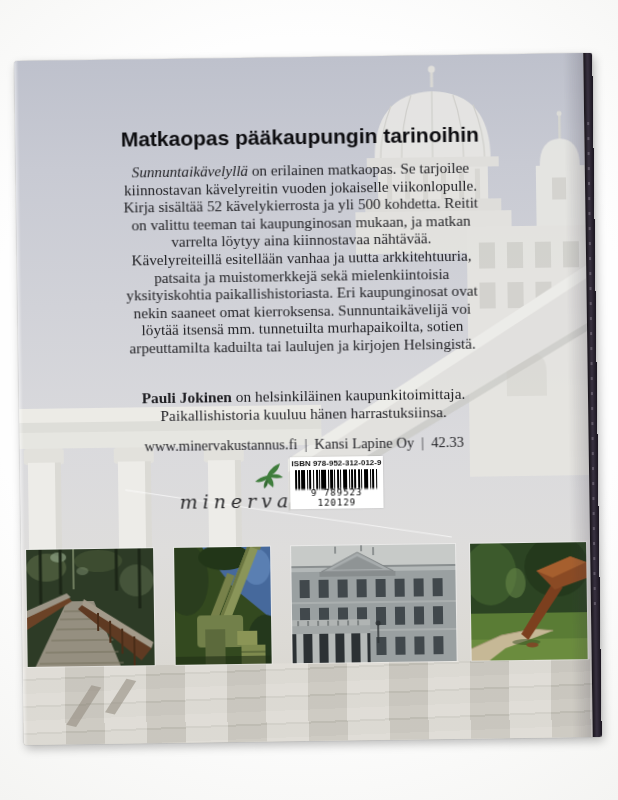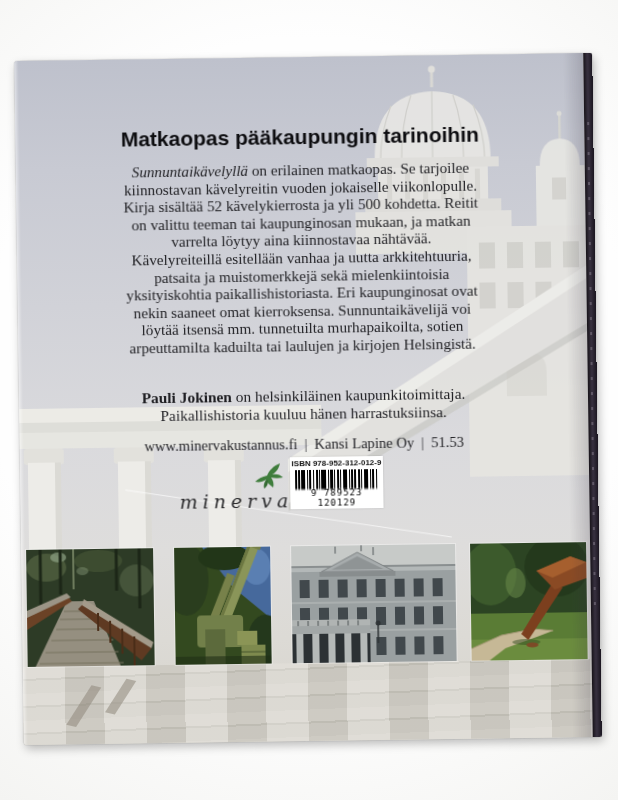--- a/index.html
+++ b/index.html
@@ -166,21 +166,21 @@
             <div class="line">arpeuttamilta kaduilta tai laulujen ja kirjojen Helsingistä.</div>
           </div>
       </div>
 
       <div class="author">
         <div class="line"><strong>Pauli Jokinen</strong><span> on helsinkiläinen kaupunkitoimittaja.</span></div>
         <div class="line">Paikallishistoria kuuluu hänen harrastuksiinsa.</div>
       </div>
 
       <div class="meta-line">
-        <span>www.minervakustannus.fi</span><span class="sep">|</span><span>Kansi Lapine Oy</span><span class="sep">|</span><span>51.53</span>
+        <span>www.minervakustannus.fi</span><span class="sep">|</span><span>Kansi Lapine Oy</span><span class="sep">|</span><span>42.33</span>
       </div>
 
       <div class="logo">
         <svg class="bird" viewBox="0 0 30 30">
           <path fill="#3f7d3c" d="M13 14 C15 9 20 4 26 2 C25 7 22 11 18 13 C22 12 26 13 29 16
             C25 17 21 17 17 16 C19 19 20 22 19 26 C16 24 13 21 12 18
             C9 20 5 21 1 20 C4 17 8 15 13 14 Z"></path>
           <path fill="#356b33" d="M12 18 C10 21 9 24 10 27 C13 25 14 22 14 19 Z"></path>
         </svg>
         <div class="word">minerva</div>

